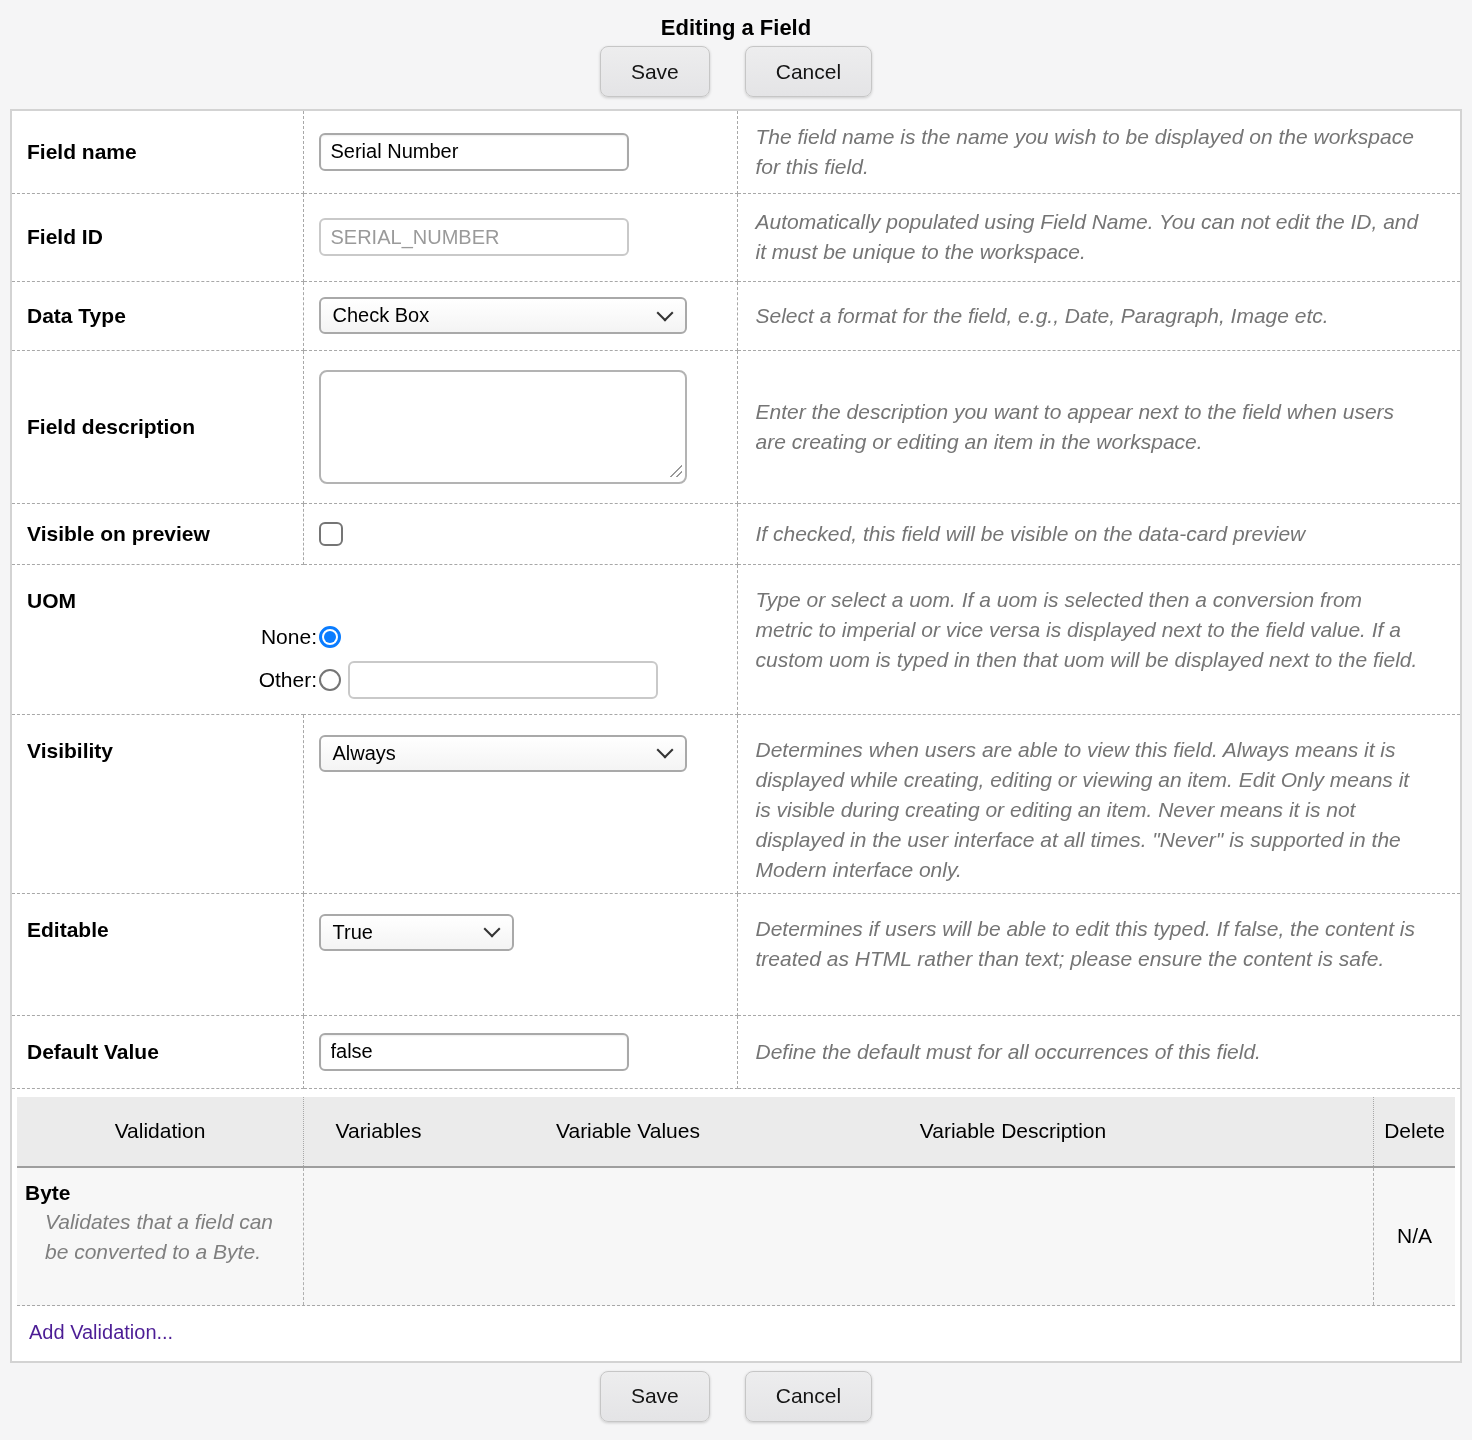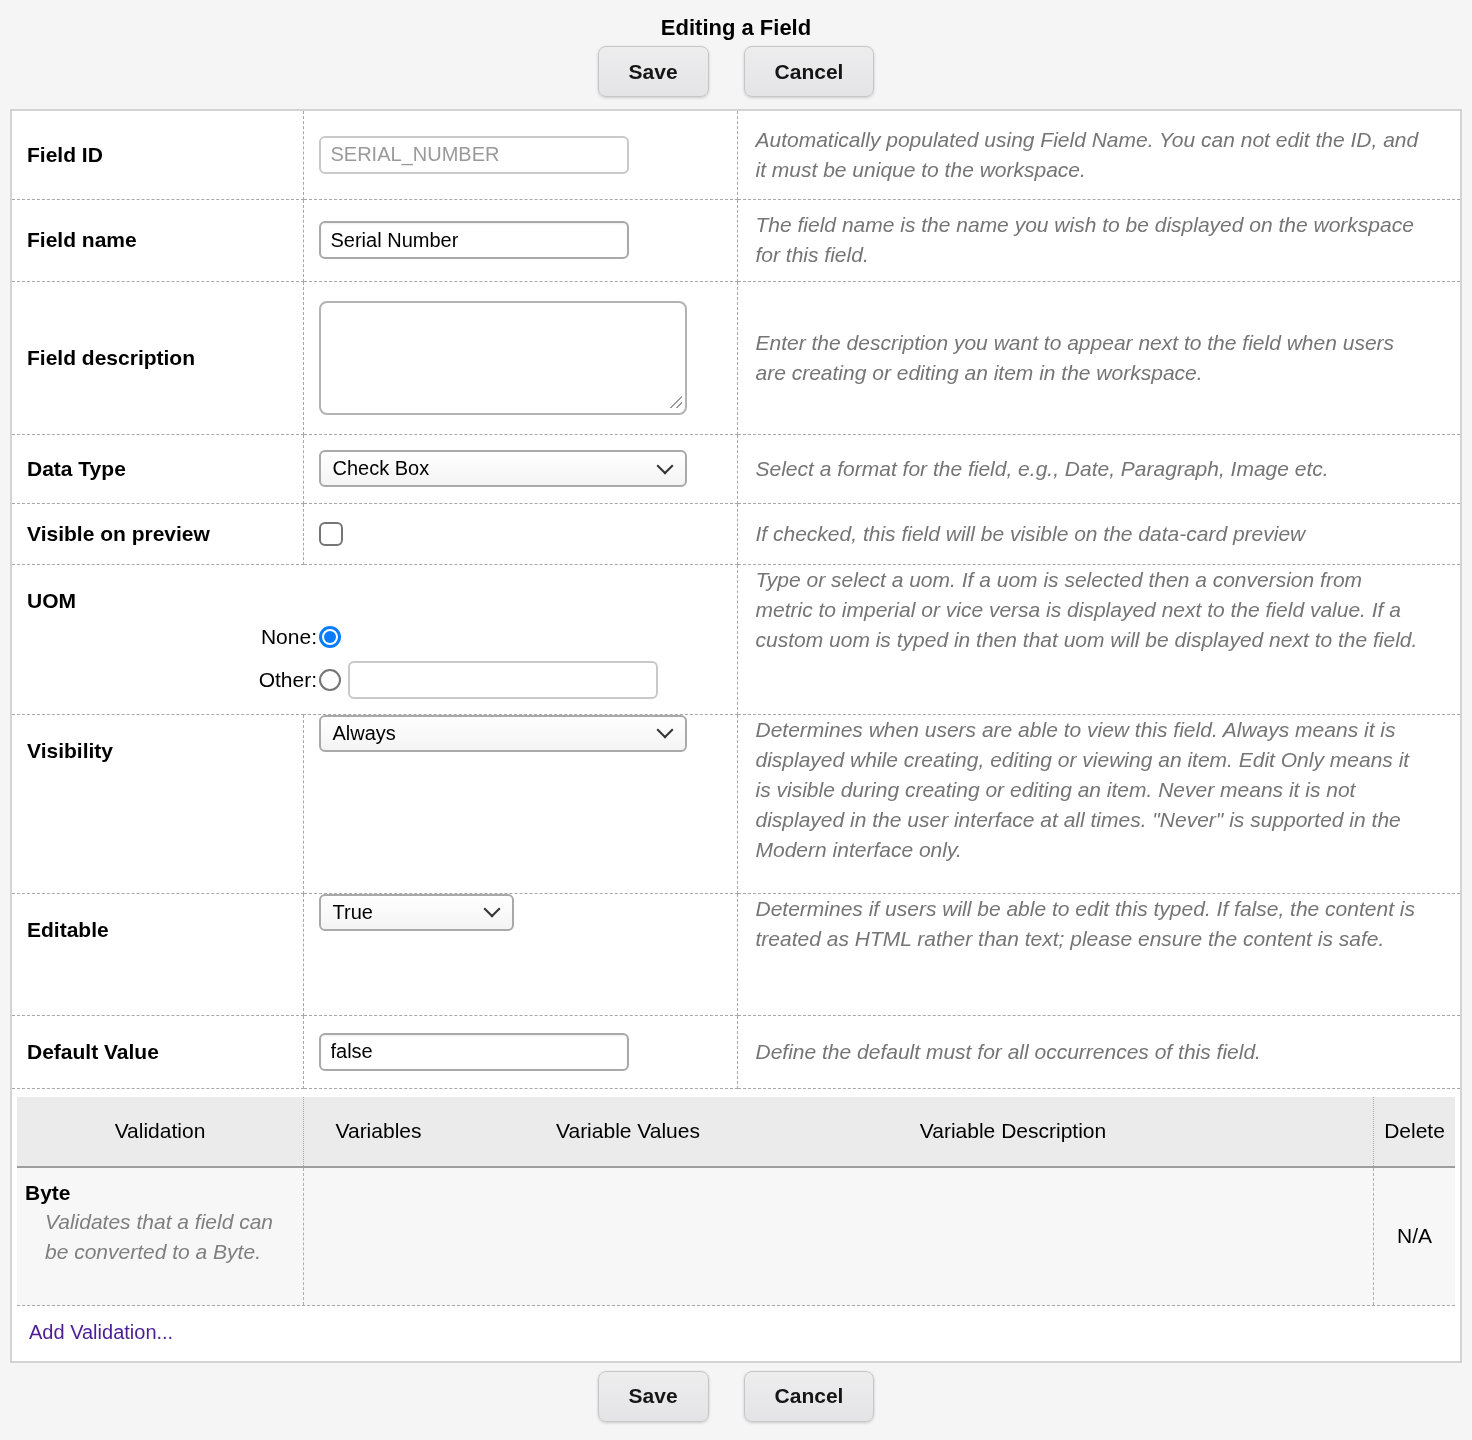--- a/index.html
+++ b/index.html
@@ -28,21 +28,20 @@
     height: 51px;
     padding: 0 30px;
     font-family: "Liberation Sans", sans-serif;
     font-size: 21px;
     color: #151515;
     background: linear-gradient(#ededee, #e4e4e6);
     border: 1px solid #c6c6c6;
     border-radius: 8px;
     box-shadow: 0 1px 3px rgba(0,0,0,0.18);
     cursor: pointer;
-    font-weight: bold;
   }
   .btn-row.bottom { margin-top: 8px; }
   
   .panel {
     margin: 12px 10px 0 10px;
     background: #fff;
     border: 2px solid #d3d3d3;
   }
   
   .form-table {
@@ -53,21 +52,21 @@
   .form-table td { border: 1px dashed #a8a8a8; vertical-align: middle; }
   .form-table td:first-child { border-left: none; }
   .form-table td:last-child { border-right: none; }
   .form-table tr:first-child td { border-top: none; }
   .col-label { width: 291px; }
   .col-ctl   { width: 434px; }
   .c-label { padding-left: 15px; }
   .c-ctl   { padding-left: 15px; }
   .c-desc  { padding: 0 40px 0 18px; }
   .v-top { vertical-align: top !important; }
-  .pt20 { }
+  .pt20 { padding-top: 20px; }
   .pt24 { padding-top: 24px; }
   .flabel { font-weight: bold; font-size: 21px; }
   .desc {
     font-style: italic;
     font-size: 21px;
     line-height: 30px;
     color: #757575;
   }
   
   .text-input {
@@ -170,59 +169,59 @@
 
 <div class="panel">
   <table class="form-table">
     <colgroup>
         <col class="col-label">
         <col class="col-ctl">
         <col>
       </colgroup>
 
     <tbody>
-        <tr style="height:88px;">
+        <tr style="height:82px;">
+      <td class="c-label"><span class="flabel">Field name</span></td>
+      <td class="c-ctl"><input class="text-input" type="text" value="Serial Number" style=""></td>
+      <td class="c-desc">
+            <div class="desc">The field name is the name you wish to be displayed on the workspace for this field.</div>
+          </td>
+    </tr>
+
+    <tr style="height:88px;">
       <td class="c-label"><span class="flabel">Field ID</span></td>
       <td class="c-ctl"><input class="text-input disabled" type="text" disabled="" value="SERIAL_NUMBER" style=""></td>
       <td class="c-desc">
             <div class="desc">Automatically populated using Field Name. You can not edit the ID, and it must be unique to the workspace.</div>
           </td>
     </tr>
 
-    <tr style="height:82px;">
-      <td class="c-label"><span class="flabel">Field name</span></td>
-      <td class="c-ctl"><input class="text-input" type="text" value="Serial Number" style=""></td>
-      <td class="c-desc">
-            <div class="desc">The field name is the name you wish to be displayed on the workspace for this field.</div>
+    <tr style="height:69px;">
+      <td class="c-label"><span class="flabel">Data Type</span></td>
+      <td class="c-ctl">
+        <div class="select w-lg">
+          <span>Check Box</span>
+          <span class="chevron"></span>
+        </div>
+      </td>
+      <td class="c-desc">
+            <div class="desc">Select a format for the field, e.g., Date, Paragraph, Image etc.</div>
           </td>
     </tr>
 
     <tr style="height:153px;">
       <td class="c-label"><span class="flabel">Field description</span></td>
       <td class="c-ctl">
         <div class="ta-wrap">
           <textarea class="textarea" style=""></textarea>
           <span class="resize-handle"></span>
         </div>
       </td>
       <td class="c-desc">
             <div class="desc">Enter the description you want to appear next to the field when users are creating or editing an item in the workspace.</div>
-          </td>
-    </tr>
-
-    <tr style="height:69px;">
-      <td class="c-label"><span class="flabel">Data Type</span></td>
-      <td class="c-ctl">
-        <div class="select w-lg">
-          <span>Check Box</span>
-          <span class="chevron"></span>
-        </div>
-      </td>
-      <td class="c-desc">
-            <div class="desc">Select a format for the field, e.g., Date, Paragraph, Image etc.</div>
           </td>
     </tr>
 
     <tr style="height:61px;">
       <td class="c-label"><span class="flabel">Visible on preview</span></td>
       <td class="c-ctl">
             <div class="checkbox"></div>
           </td>
       <td class="c-desc">
             <div class="desc">If checked, this field will be visible on the data-card preview</div>

